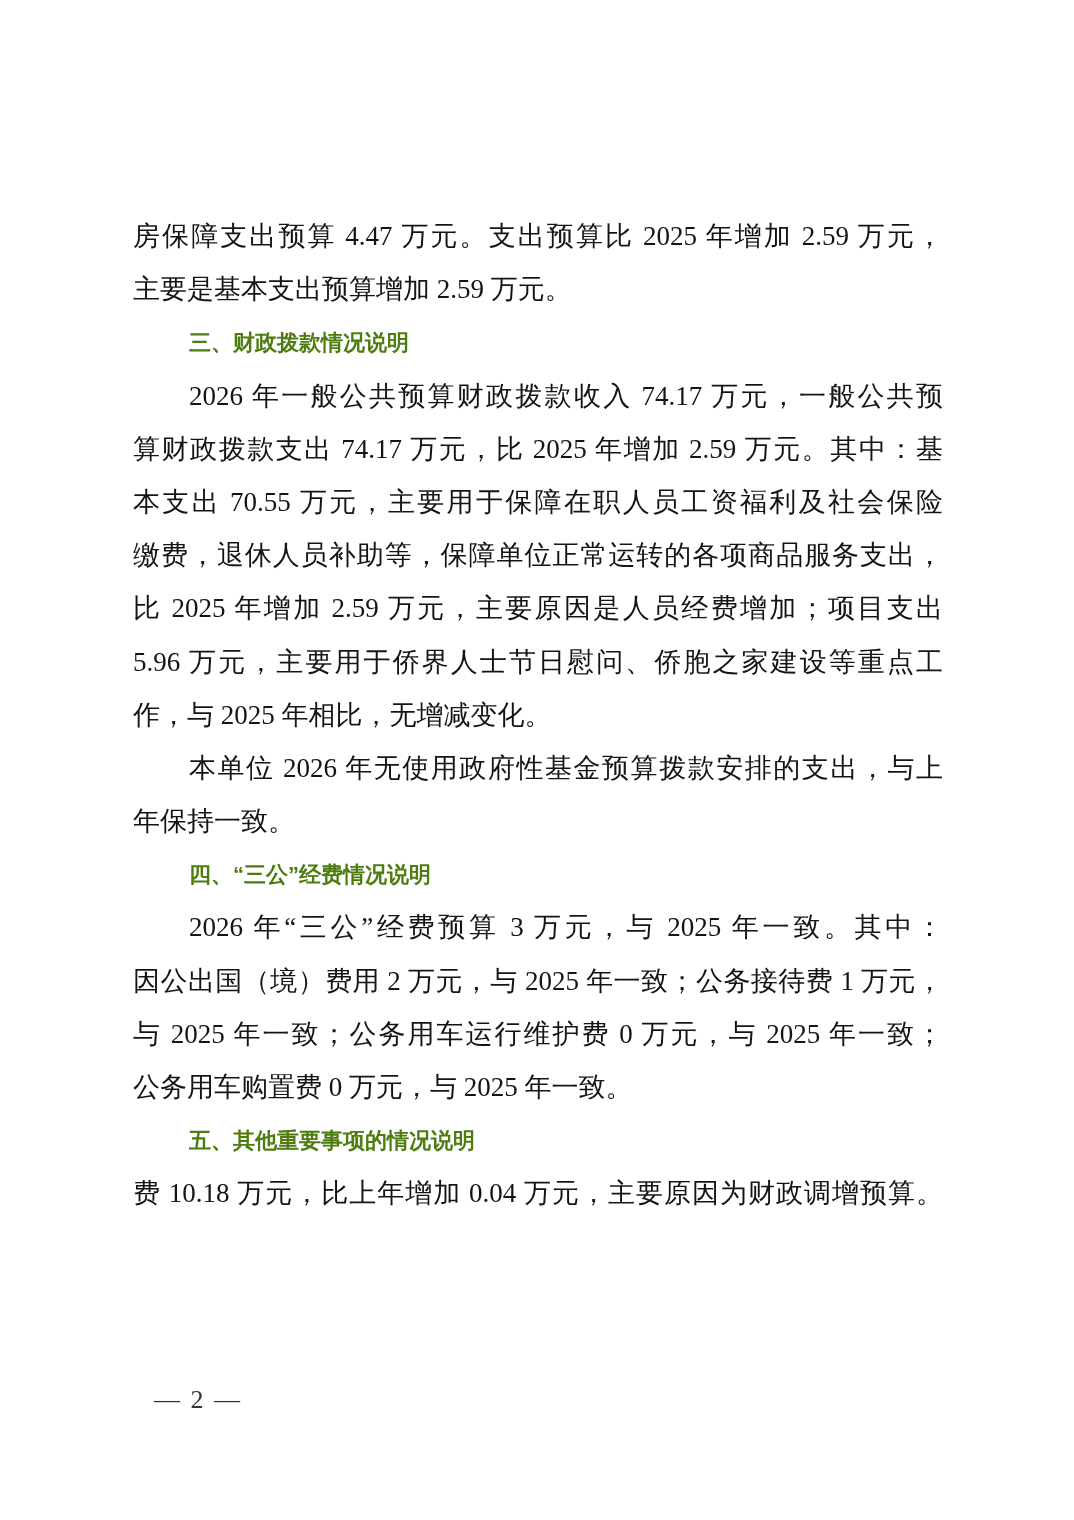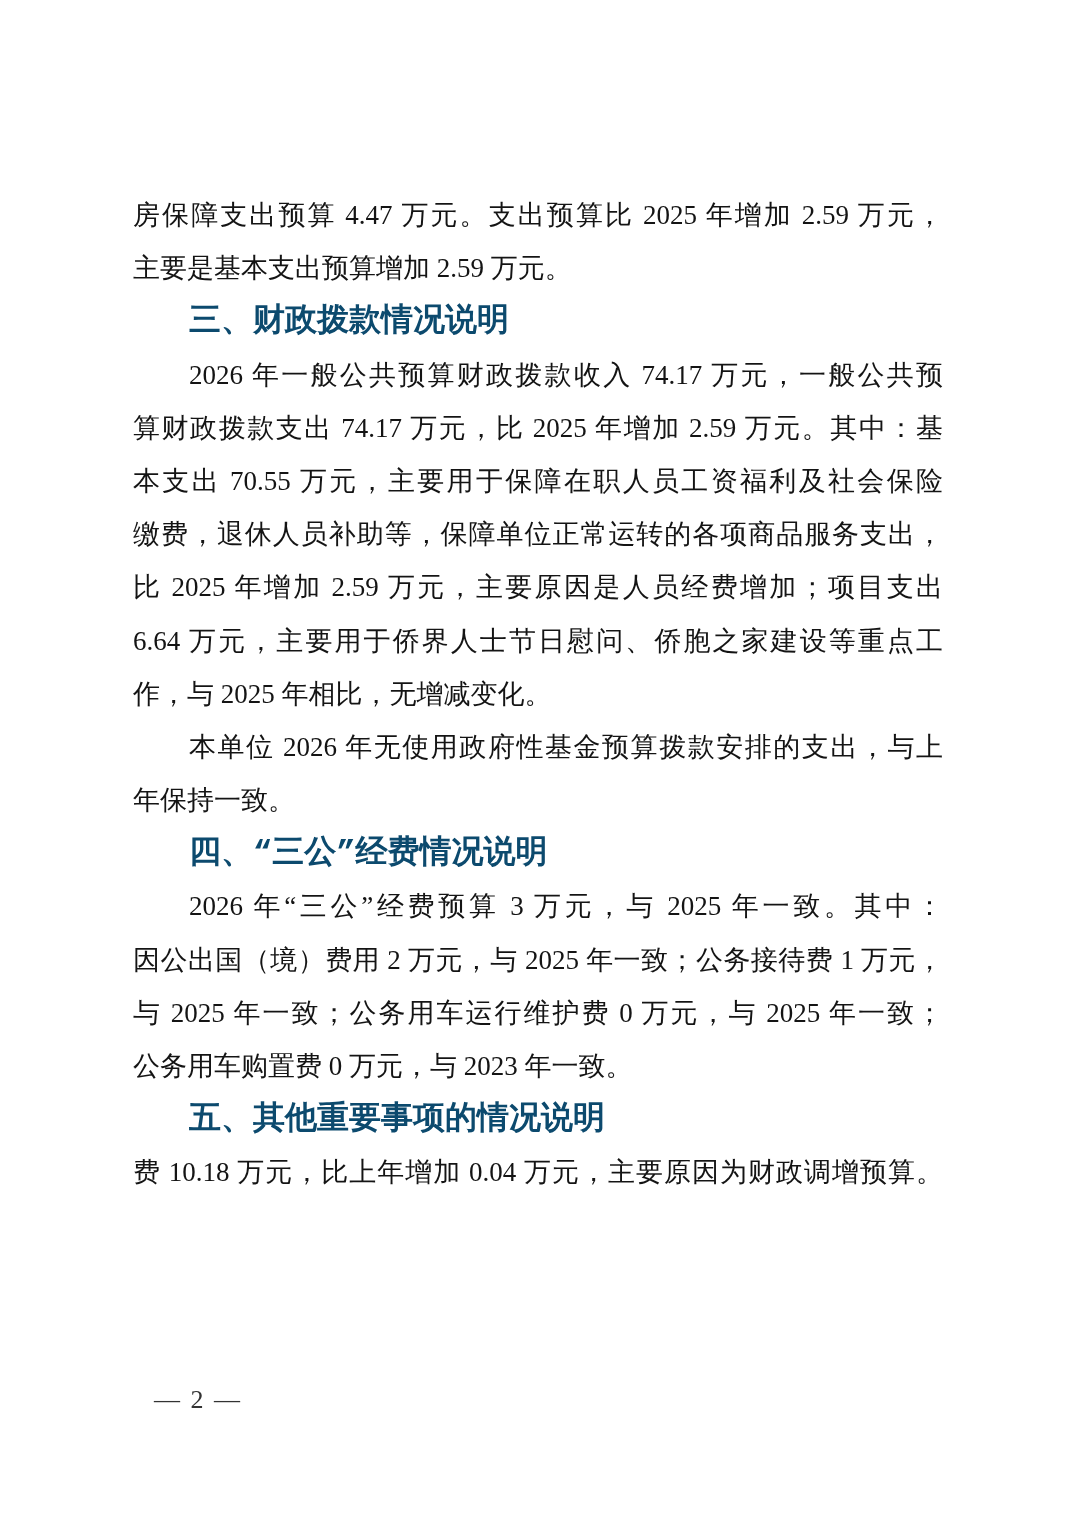--- a/index.html
+++ b/index.html
@@ -12,43 +12,43 @@
     width: 1074px;
     height: 1520px;
     background: #ffffff;
     overflow: hidden;
     font-family: "Liberation Serif", serif;
     color: #141414;
   }
   .textblock {
     position: absolute;
     left: 133px;
-    top: 189px;
+    top: 210px;
     width: 810px;
   }
   .ln {
     height: 53.2px;
     line-height: 53.2px;
     font-size: 27px;
     text-align: justify;
     text-align-last: left;
     overflow: hidden;
     white-space: normal;
   }
   .ln.j {
     text-align-last: justify;
   }
   .ln.ind {
     text-indent: 56px;
   }
   .ln.hd {
-    font-family: Liberation Mono, monospace;
+    font-family: Liberation Sans, sans-serif;
     font-weight: bold;
-    font-size: 32px;
-    color: #0c4a6e;
+    font-size: 22px;
+    color: #4d7c0f;
     text-align-last: left;
   }
   .footer {
     position: absolute;
     left: 154px;
     top: 1380px;
     font-size: 26px;
     line-height: 40px;
     color: #333333;
     font-family: "Liberation Serif", serif;
@@ -61,26 +61,26 @@
 <div class="sheet">
   <div class="textblock">
     <div class="ln j">房保障支出预算 4.47 万元。支出预算比 2025 年增加 2.59 万元，</div>
     <div class="ln">主要是基本支出预算增加 2.59 万元。</div>
     <div class="ln hd ind">三、财政拨款情况说明</div>
     <div class="ln j ind">2026 年一般公共预算财政拨款收入 74.17 万元，一般公共预</div>
     <div class="ln j">算财政拨款支出 74.17 万元，比 2025 年增加 2.59 万元。其中：基</div>
     <div class="ln j">本支出 70.55 万元，主要用于保障在职人员工资福利及社会保险</div>
     <div class="ln j">缴费，退休人员补助等，保障单位正常运转的各项商品服务支出，</div>
     <div class="ln j">比 2025 年增加 2.59 万元，主要原因是人员经费增加；项目支出</div>
-    <div class="ln j">6.64 万元，主要用于侨界人士节日慰问、侨胞之家建设等重点工</div>
+    <div class="ln j">5.96 万元，主要用于侨界人士节日慰问、侨胞之家建设等重点工</div>
     <div class="ln">作，与 2025 年相比，无增减变化。</div>
     <div class="ln j ind">本单位 2026 年无使用政府性基金预算拨款安排的支出，与上</div>
     <div class="ln">年保持一致。</div>
     <div class="ln hd ind">四、“三公”经费情况说明</div>
     <div class="ln j ind">2026 年“三公”经费预算 3 万元，与 2025 年一致。其中：</div>
     <div class="ln j">因公出国（境）费用 2 万元，与 2025 年一致；公务接待费 1 万元，</div>
     <div class="ln j">与 2025 年一致；公务用车运行维护费 0 万元，与 2025 年一致；</div>
-    <div class="ln">公务用车购置费 0 万元，与 2023 年一致。</div>
+    <div class="ln">公务用车购置费 0 万元，与 2025 年一致。</div>
     <div class="ln hd ind">五、其他重要事项的情况说明</div>
     <div class="ln j">费 10.18 万元，比上年增加 0.04 万元，主要原因为财政调增预算。</div>
   </div>
   <div class="footer">— 2 —</div>
 </div>
 
 </body></html>

